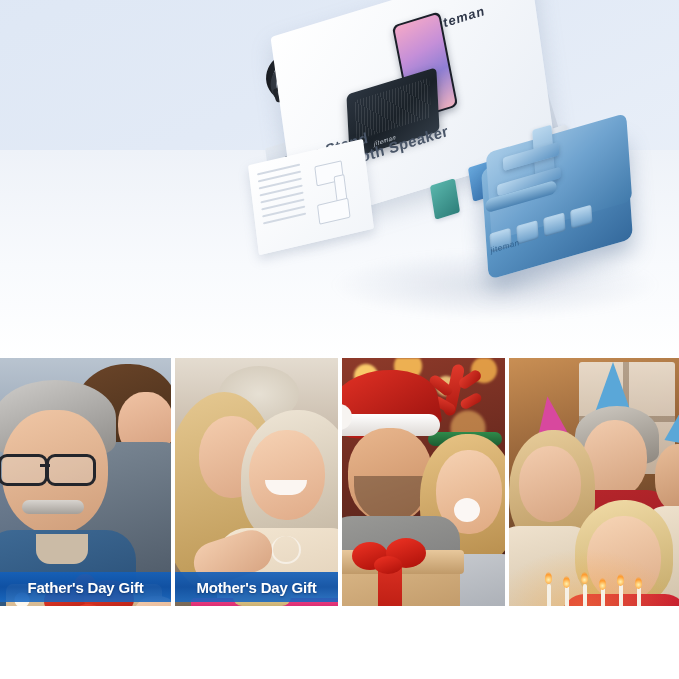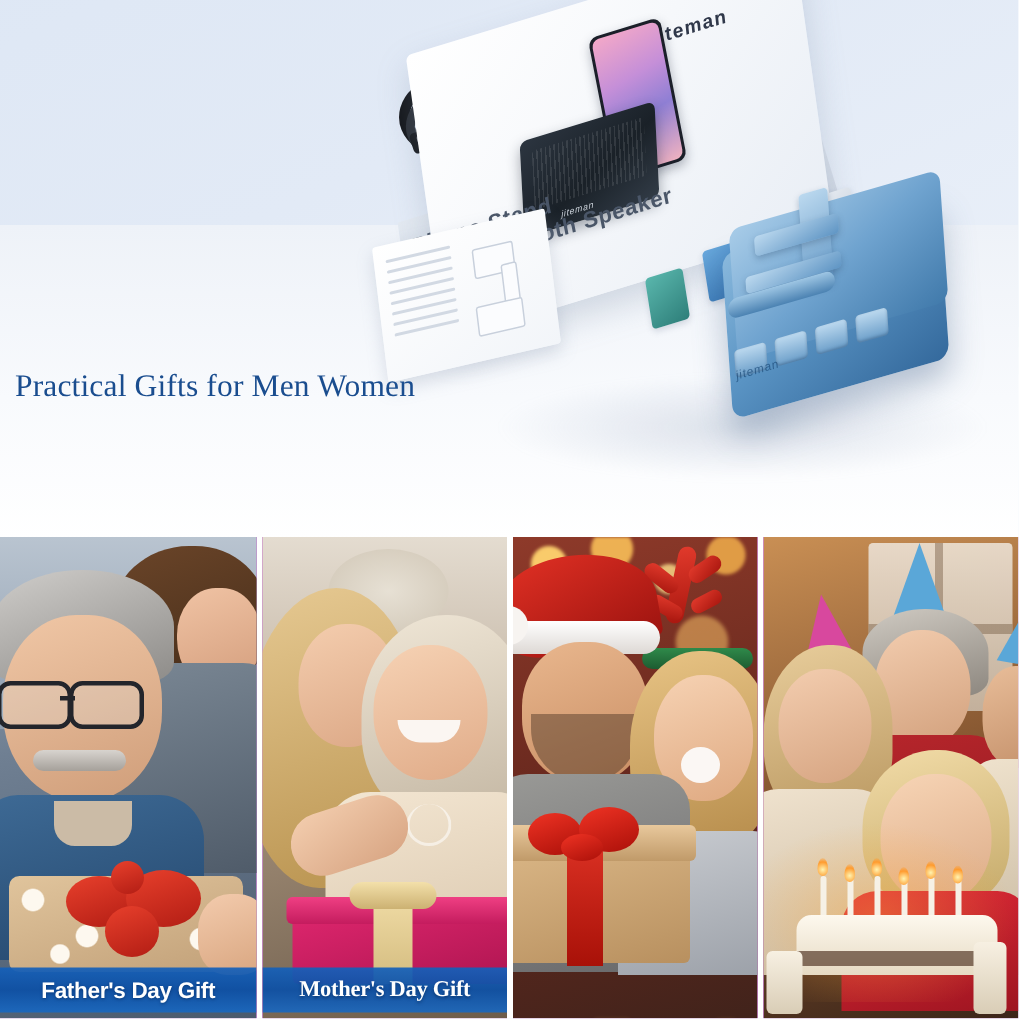--- a/index.html
+++ b/index.html
@@ -164,23 +164,23 @@
     font-family:"Liberation Serif",serif;font-weight:bold;font-size:26px;
     color:#11407f;line-height:1.12;margin:0 0 4px 0;letter-spacing:.1px;
   }
   .h-sub{
     font-family:"Liberation Serif",serif;font-size:21px;color:#1a4d8f;
     line-height:1.26;margin:0;letter-spacing:.1px;
   }
 
   
   .strip{position:absolute;left:0;top:358px;width:679px;height:321px;background:#fff;display:flex;gap:4px;}
-  .panel{position:relative;height:321px;overflow:hidden;background:#a21caf;}
+  .panel{position:relative;height:248px;overflow:hidden;background:#0c4a6e;}
   .p1{width:172px;}
-  .p2{width:164px;font-family:Liberation Serif, serif;}
+  .p2{width:164px;}
   .p3{width:164px;}
   .p4{width:171px;}
   .scene{position:absolute;inset:0;}
   .cap{
     position:absolute;left:0;right:0;bottom:4px;height:30px;
     background:linear-gradient(180deg,rgba(20,96,186,.92) 0%,rgba(13,80,165,.94) 50%,rgba(22,104,196,.88) 100%);
     display:flex;align-items:center;justify-content:center;
   }
   .cap span{
     color:#ffffff;font-weight:bold;font-size:15px;letter-spacing:-.2px;
@@ -373,21 +373,20 @@
       <div class="dev-btns">
         <i style="left:0;"></i>
           <i style="left:28px;"></i>
           <i style="left:56px;"></i>
           <i style="left:84px;"></i>
       </div>
       <div class="dev-logo">jiteman</div>
     </div>
 
     <div class="headline">
-      <p class="h-sub">Practical Gifts for Men Women</p>
     </div>
   </div>
 
   <div class="strip">
 
     <div class="panel p1">
       <div class="scene">
         <div class="s1-bg"></div>
           <div class="s1-wall"></div>
         <div class="s1-woman-hair"></div>

